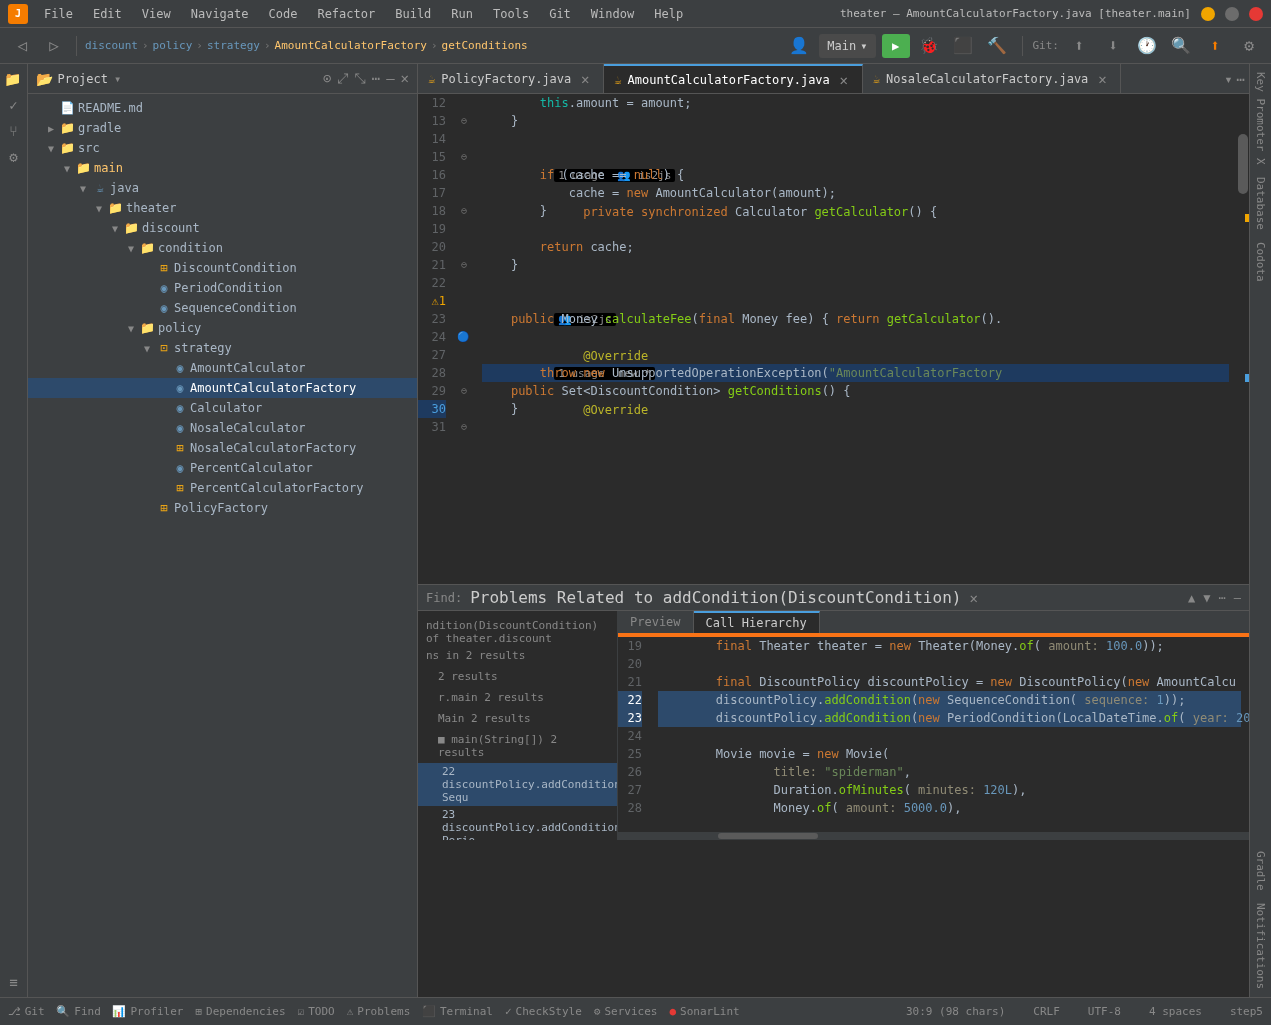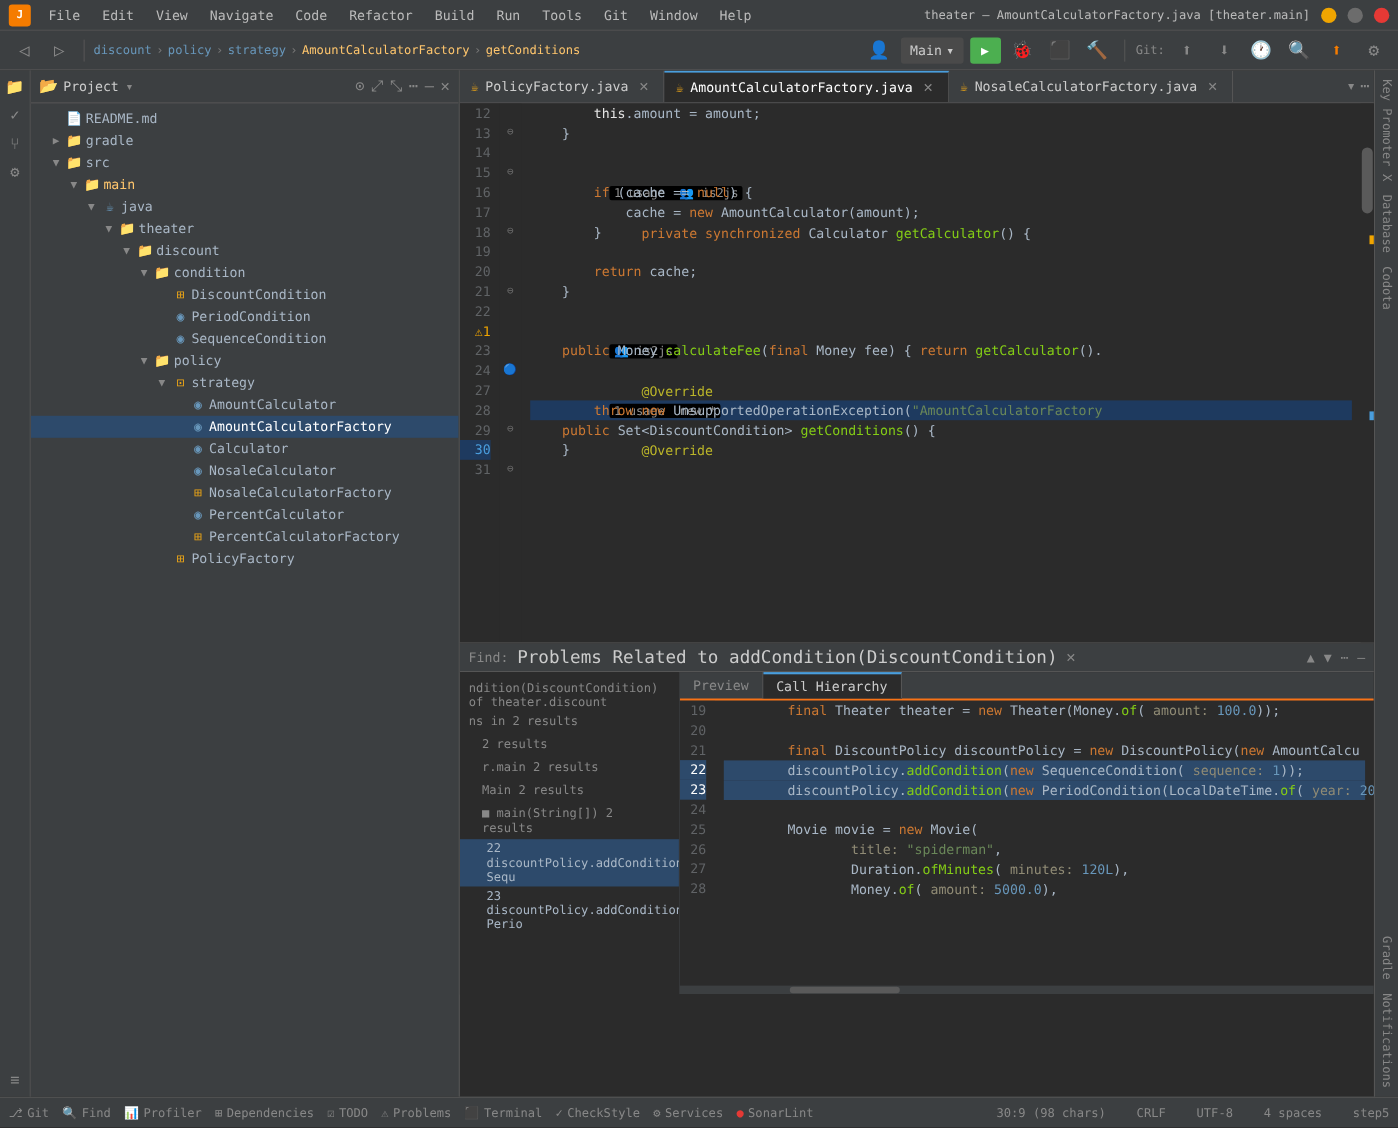--- a/index.html
+++ b/index.html
@@ -55,30 +55,30 @@
     .code-line { height: 18px; line-height: 18px; white-space: pre; font-size: 12px; }
     .code-line.selected-line { background: #1e3a5f; }
 
     
     .kw { color: #cc7832; }
     .type { color: #a9b7c6; }
     .method { color: #84cc16; }
     .str { color: #6a8759; }
     .num { color: #6897bb; }
     .ann { color: #bbb529; }
-    .this-kw { color: #e5e5e5; }
+    .this-kw { color: #14b8a6; }
     .usage { color: #909090; font-size: 11px; }
     .usage-highlight { background: #000000; border-radius: 2px; padding: 0 4px; }
 
     
     .right-sidebar { width: 22px; background: #3c3f41; border-left: 1px solid #555; display: flex; flex-direction: column; align-items: center; gap: 4px; padding: 4px 0; }
     .r-icon { color: #888; font-size: 12px; cursor: pointer; writing-mode: vertical-rl; text-orientation: mixed; padding: 4px 2px; font-size: 11px; white-space: nowrap; }
 
     
-    .bottom-panel { height: 320px; background: #2b2b2b; border-top: 1px solid #555; display: flex; flex-direction: column; }
+    .bottom-panel { height: 256px; background: #2b2b2b; border-top: 1px solid #555; display: flex; flex-direction: column; }
     .bottom-tab { padding: 0 12px; height: 100%; display: flex; align-items: center; font-size: 12px; color: #888; cursor: pointer; border-right: 1px solid #555; }
     .bottom-tab.active { color: #ccc; border-top: 2px solid #4a9edd; background: #2b2b2b; }
     .find-bar { display: flex; align-items: center; padding: 2px 8px; background: #3c3f41; height: 26px; gap: 8px; border-bottom: 1px solid #555; }
     .find-label { color: #888; font-size: 12px; }
     .find-query { color: #ccc; font-size: 16px; }
     .bottom-content { display: flex; flex: 1; overflow: hidden; }
     .find-results { width: 200px; background: #2b2b2b; border-right: 1px solid #3c3f41; overflow-y: auto; padding: 4px 0; }
     .result-group { padding: 2px 8px; }
     .result-group-header { color: #888; font-size: 11px; padding: 2px 0; }
     .result-item { color: #a9b7c6; font-size: 11px; padding: 2px 0 2px 12px; cursor: pointer; }
@@ -485,21 +485,21 @@
           </div>
           <div class="result-group">
             <div class="result-item" style="color:#888;">■ main(String[])  2 results</div>
           </div>
           <div class="result-item selected" style="padding-left:24px;">22  discountPolicy.addCondition(new Sequ</div>
           <div class="result-item" style="padding-left:24px;">23  discountPolicy.addCondition(new Perio</div>
         </div>
 
         <div class="bottom-code" style="display:flex; flex-direction:column;">
 
-          <div style="display:flex; background:#3c3f41; height:26px; border-bottom:2px solid #f97316; align-items:center;">
+          <div style="display:flex; background:#3c3f41; height:26px; border-bottom:4px solid #f97316; align-items:center;">
             <div class="bottom-tab" style="color:#888; padding:0 12px; height:100%; display:flex; align-items:center; font-size:12px; border-right:1px solid #555;">Preview</div>
             <div class="bottom-tab active" style="padding:0 12px; height:100%; display:flex; align-items:center; font-size:12px; border-right:1px solid #555; border-top:2px solid #4a9edd; background:#2b2b2b; color:#ccc;">Call Hierarchy</div>
           </div>
 
           <div style="display:flex; flex:1; overflow:auto; background:#2b2b2b;">
             <div class="line-nums" style="min-width:32px;">
               <div class="line-num">19</div>
               <div class="line-num">20</div>
               <div class="line-num">21</div>
               <div class="line-num" style="color:#fff; background:#2d4a6b;">22</div>

